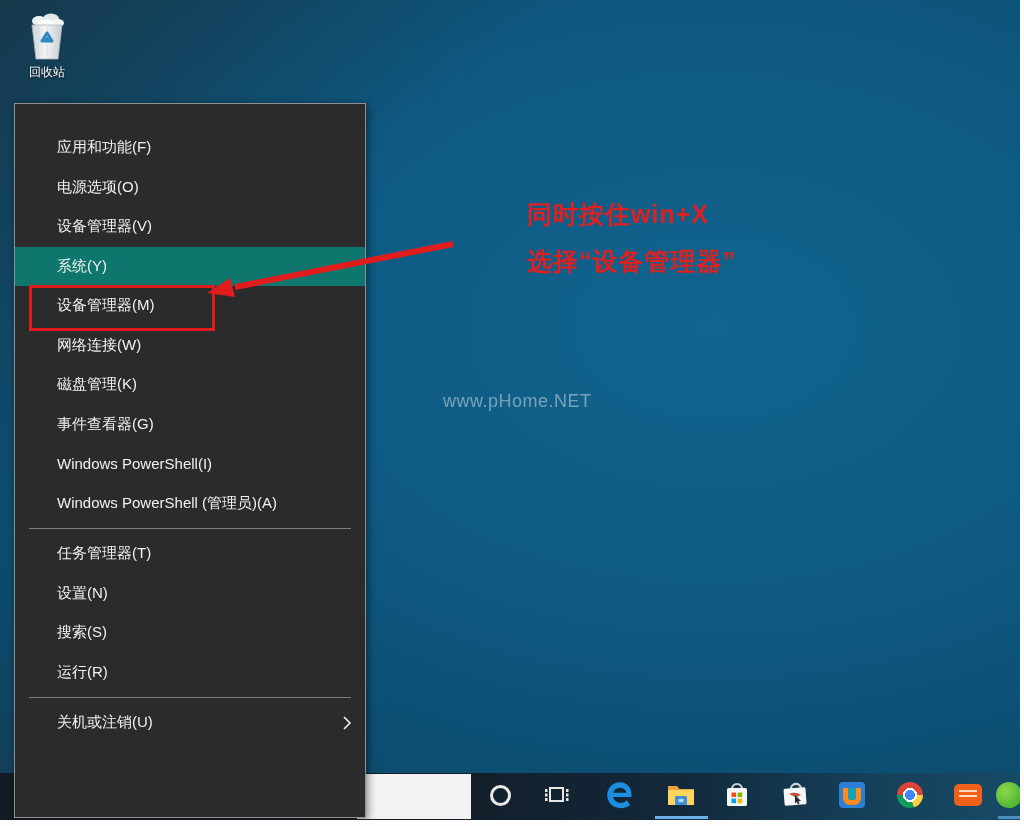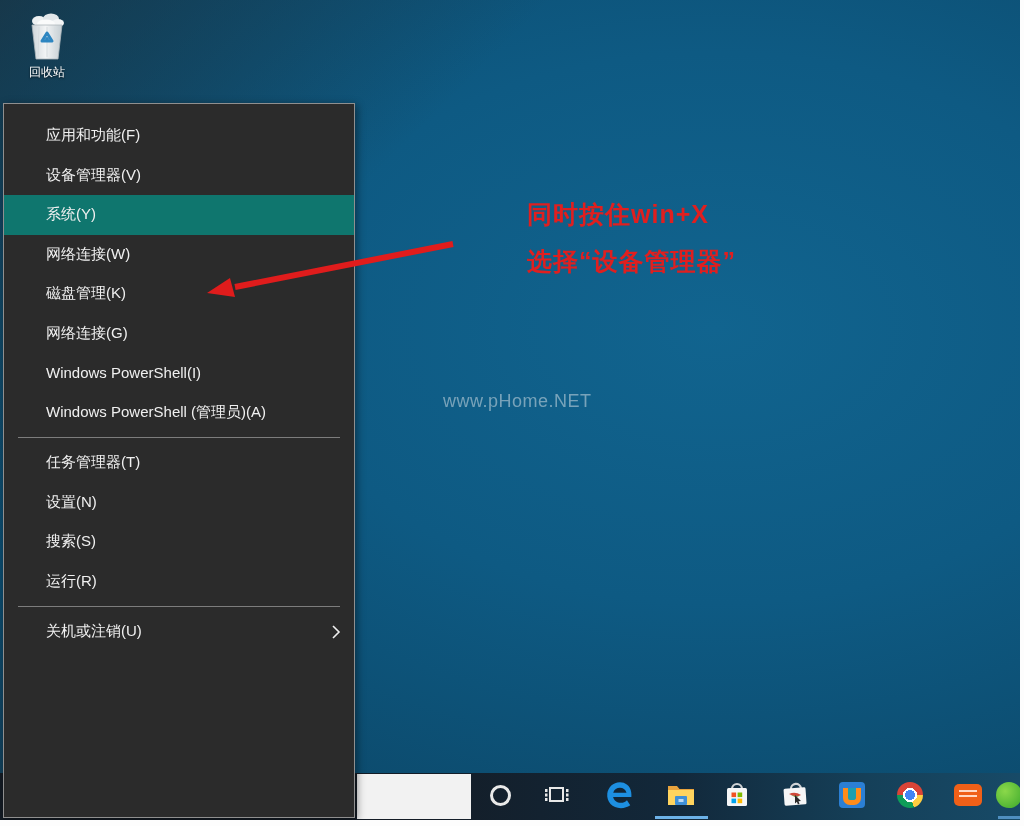--- a/index.html
+++ b/index.html
@@ -10,22 +10,22 @@
       linear-gradient(135deg, rgba(30,44,52,0.55) 0%, rgba(30,44,52,0) 30%),
       radial-gradient(130% 105% at 70% 40%, #11648f 0%, #0e5a83 32%, #0c4a6c 62%, #1b3344 90%, #22343e 100%);
   }
 
   
   .recycle { position:absolute; left:16px; top:12px; width:62px; text-align:center; }
   .recycle .glyph { display:block; margin:0 auto; }
   .recycle .label { display:block; margin-top:2px; color:#fff; font-size:12px; text-shadow:0 1px 2px rgba(0,0,0,.8); }
 
   
-  .menu { position:absolute; left:3px; top:103px; width:352px; height:715px; background:#2b2b2b;
-    border:1px solid #8f8f8f; padding-top:12px; z-index:3; box-shadow:2px 2px 8px rgba(0,0,0,.45); }
+  .menu { position:absolute; left:14px; top:103px; width:352px; height:715px; background:#2b2b2b;
+    border:1px solid #8f8f8f; padding-top:24px; z-index:3; box-shadow:2px 2px 8px rgba(0,0,0,.45); }
   .menu-item { position:relative; height:39.5px; display:flex; align-items:center; padding-left:42px;
     color:#f0f0f0; font-size:15px; cursor:default; white-space:nowrap; }
   .menu-item.highlighted { background:#0f766e; }
   .menu-item.boxed::after { content:""; position:absolute; left:14px; top:-1px; width:180px; height:40px;
     border:3px solid #e01c1c; pointer-events:none; }
   .menu-sep { height:1px; background:#9a9a9a; margin:5px 14px; opacity:.75; }
   .submenu-chevron { position:absolute; right:13px; top:50%; transform:translateY(-50%); }
 
   
   .anno-text { position:absolute; left:527px; top:191px; color:#e01f1f; font-size:25px; font-weight:bold;
@@ -146,25 +146,27 @@
           <div class="tb-icon" style="left: 993px;">
             <div class="green-part"></div>
           </div>
         </div>
     <div class="underline" style="left:655px;width:53px;"></div>
     <div class="underline" style="left:998px;width:22px;background:#4f8fc0;"></div>
   </div>
 
   <div class="menu" id="winx-menu">
         <div class="menu-item">应用和功能(F)</div>
+        <div class="menu-item">电源选项(O)</div>
         <div class="menu-item">设备管理器(V)</div>
         <div class="menu-item highlighted">系统(Y)</div>
+        <div class="menu-item boxed">设备管理器(M)</div>
         <div class="menu-item">网络连接(W)</div>
         <div class="menu-item">磁盘管理(K)</div>
-        <div class="menu-item">网络连接(G)</div>
+        <div class="menu-item">事件查看器(G)</div>
         <div class="menu-item">Windows PowerShell(I)</div>
         <div class="menu-item">Windows PowerShell (管理员)(A)</div>
         <div class="menu-sep"></div>
         <div class="menu-item">任务管理器(T)</div>
         <div class="menu-item">设置(N)</div>
         <div class="menu-item">搜索(S)</div>
         <div class="menu-item">运行(R)</div>
         <div class="menu-sep"></div>
         <div class="menu-item">关机或注销(U)<svg width="10" height="16" viewBox="0 0 10 16" class="submenu-chevron">
             <polyline points="2,2 8,8 2,14" fill="none" stroke="#f0f0f0" stroke-width="1.6"></polyline>

